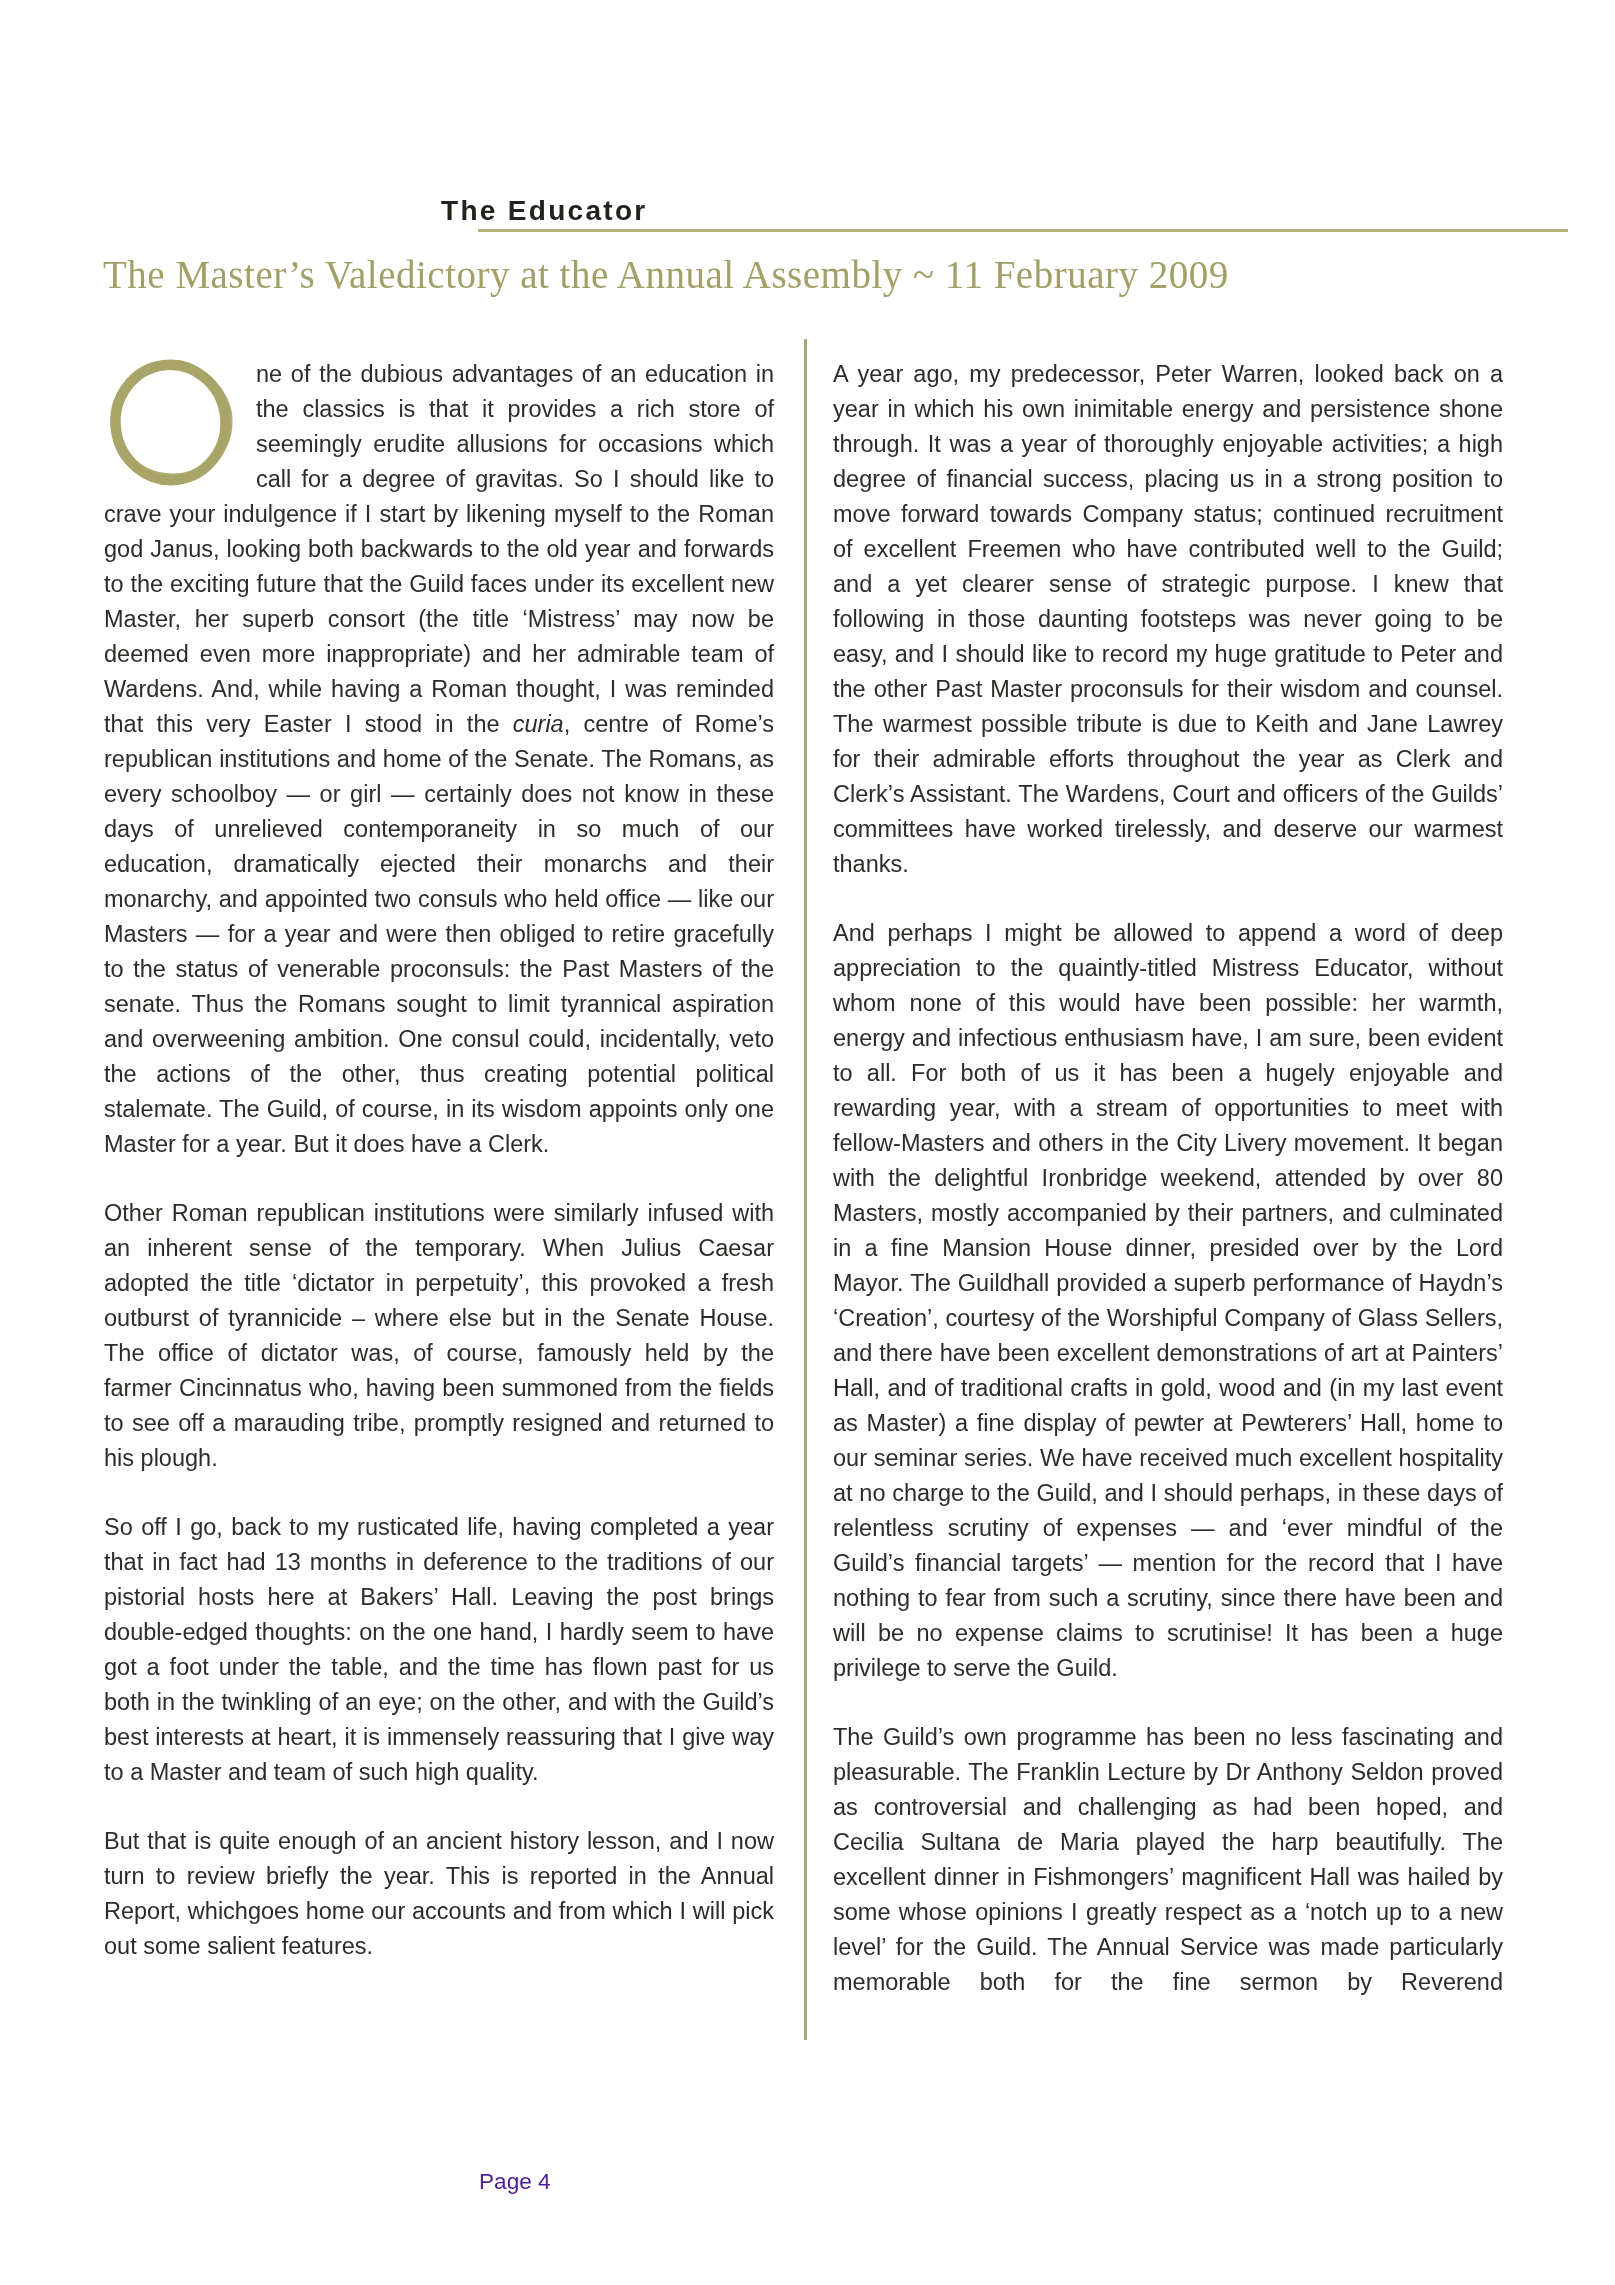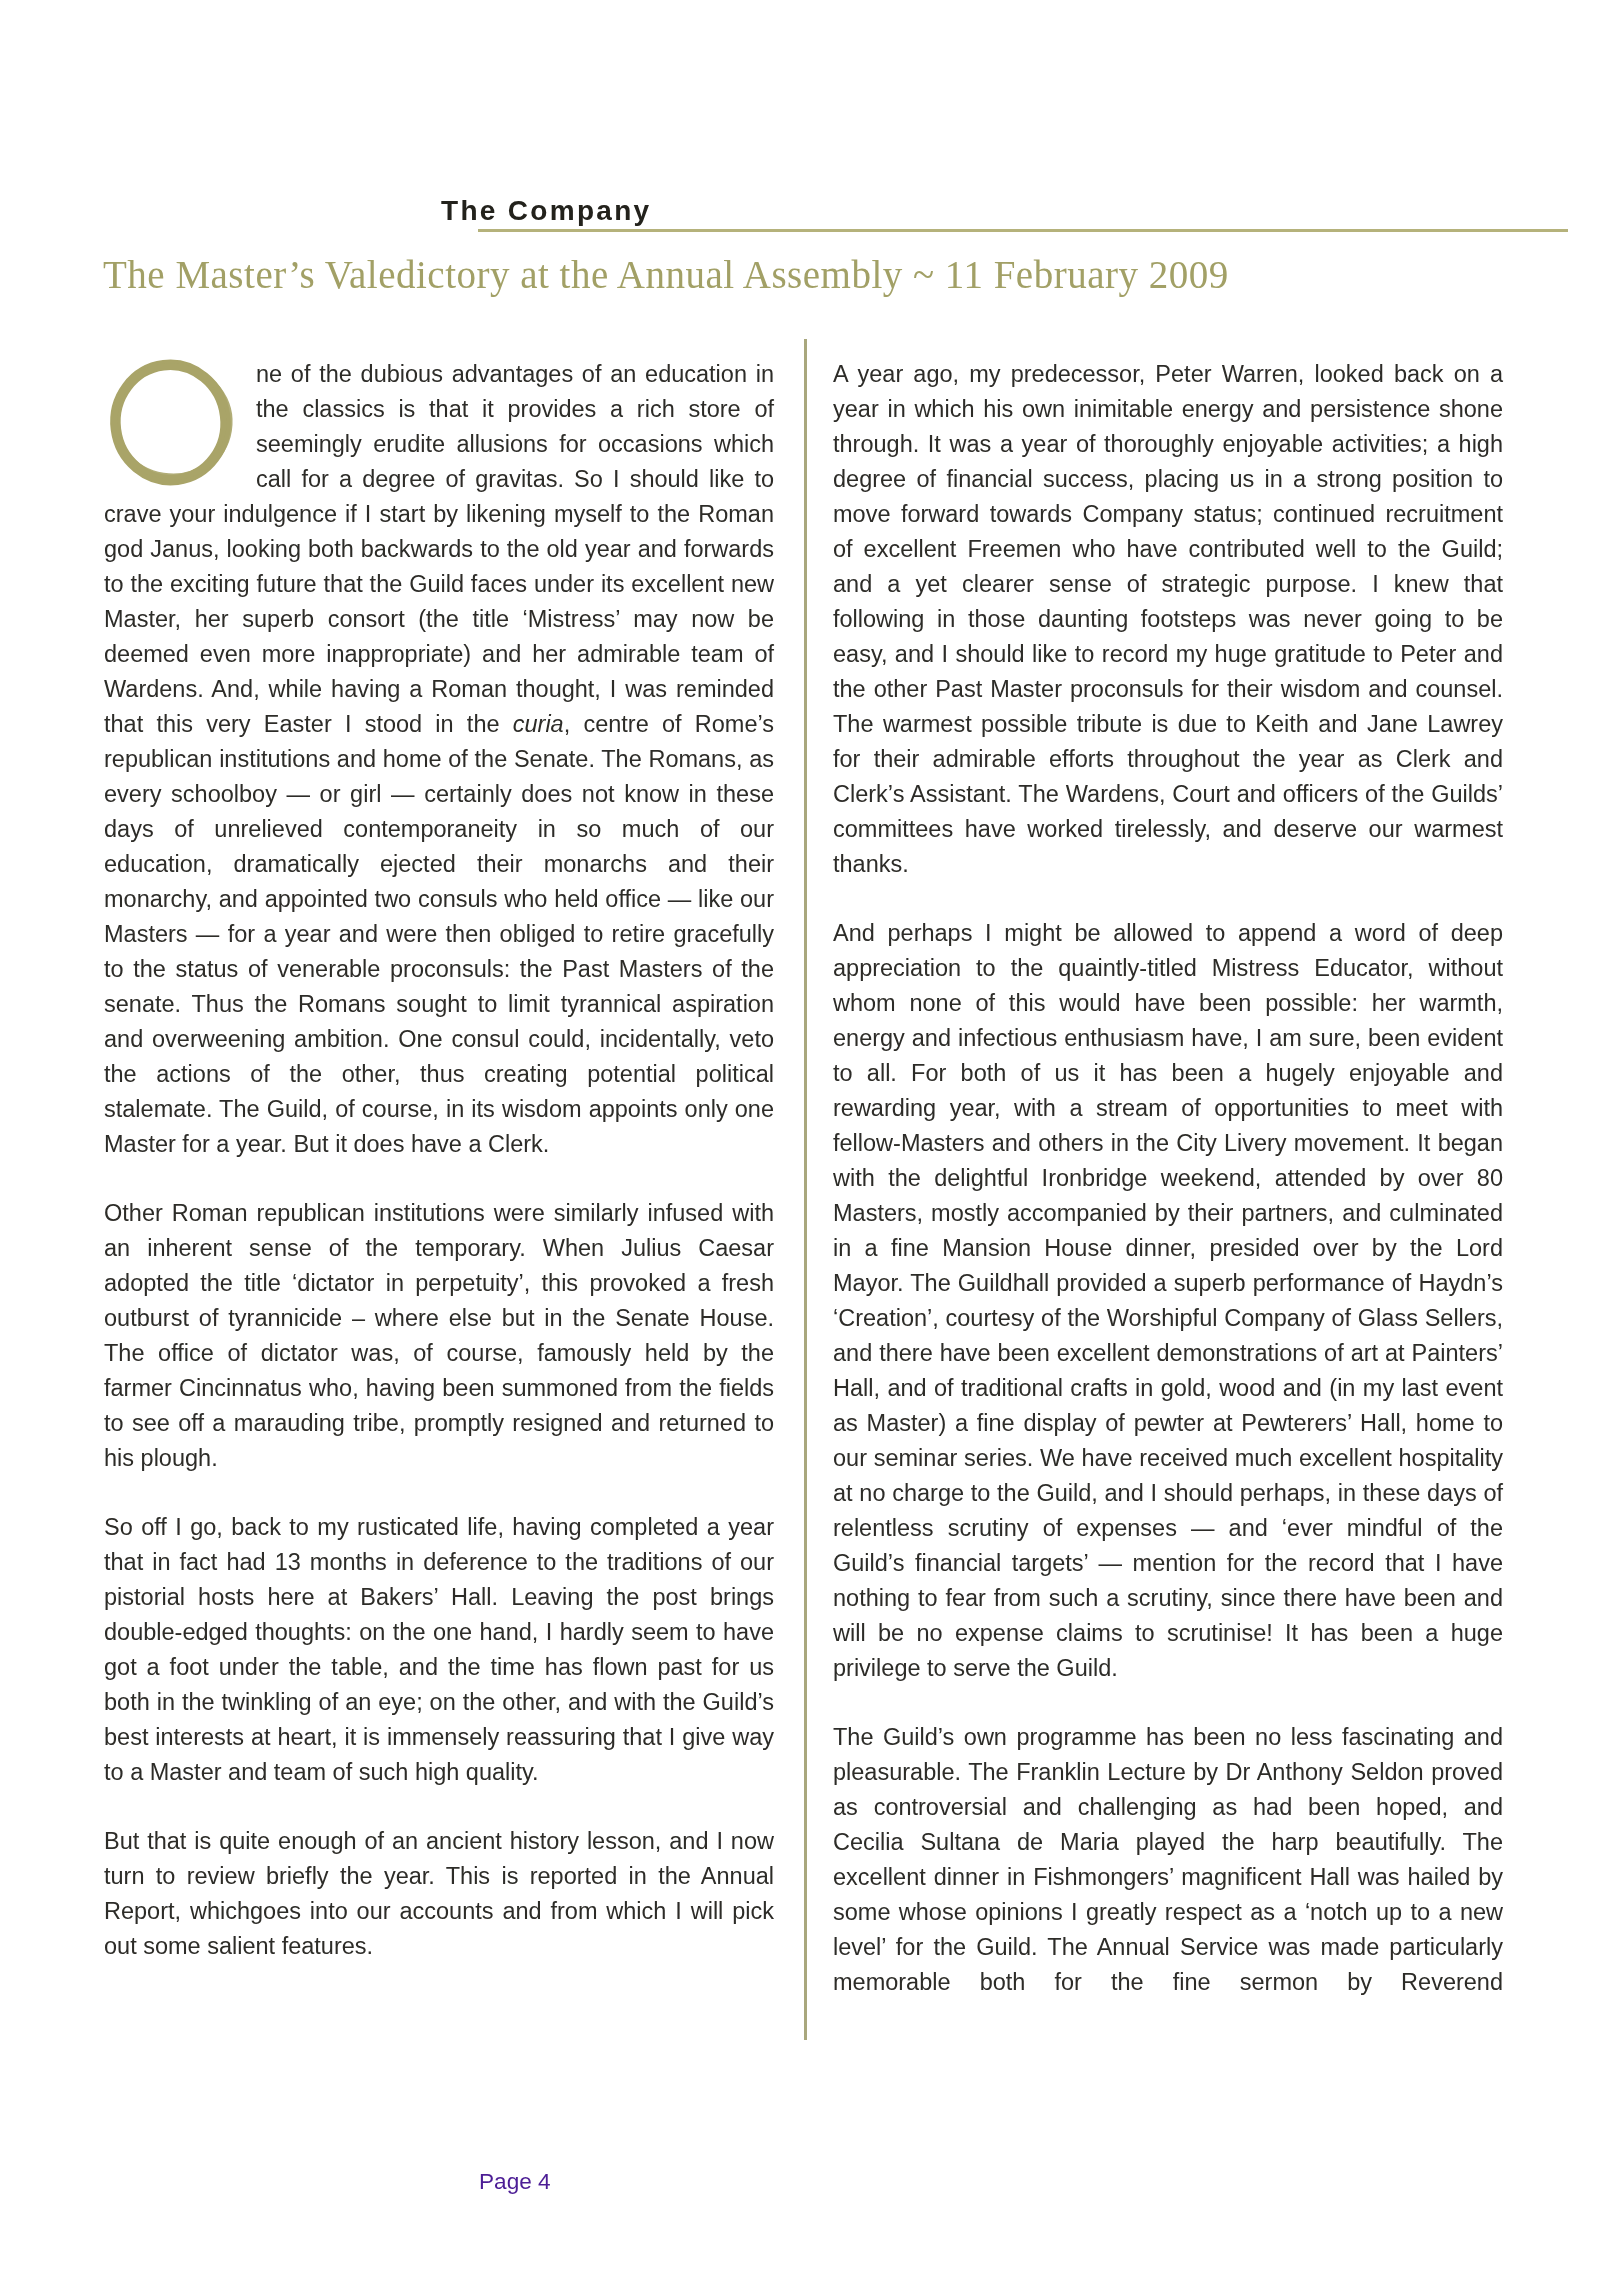--- a/index.html
+++ b/index.html
@@ -33,36 +33,36 @@
   .dropcap-float svg{display:block;}
   .sr{position:absolute;width:0.9px;height:0.9px;overflow:hidden;clip:rect(0 0 0 0);white-space:nowrap;}
   .divider{position:absolute;left:804px;top:339px;width:2.7px;height:1701px;background:var(--divider);}
   .page-number{position:absolute;left:479px;top:2169px;font-size:22.6px;color:#4c1d95;}
 </style>
 </head>
 <body>
 
 <div class="page" style="--accent: #a2a066; --rule: #b5b27b; --circle: #a9a468; --divider: #a9a77d;">
 
-  <div class="masthead">The Company</div>
+  <div class="masthead">The Educator</div>
   <div class="masthead-rule"></div>
 
   <div class="page-title">The Master’s Valedictory at the Annual Assembly ~ 11 February 2009</div>
 
   <div class="col col-left" id="col-left">
       <div class="para"><span class="dropcap-float">
           <svg viewBox="0 0 100 100" width="133" height="131" aria-hidden="true">
             <ellipse cx="50" cy="50" rx="42" ry="44" fill="none" stroke="currentColor" stroke-width="8" transform="rotate(-7 50 50)"></ellipse>
             <ellipse cx="51" cy="49" rx="44" ry="42" fill="none" stroke="currentColor" stroke-width="4.5" transform="rotate(9 50 50)" opacity="0.9"></ellipse>
           </svg>
           <span class="sr">O</span>
         </span><span>ne of the dubious advantages of an education in the classics is that it provides a rich store of seemingly erudite allusions for occasions which call for a degree of gravitas. So I should like to crave your indulgence if I start by likening myself to the Roman god Janus, looking both backwards to the old year and forwards to the exciting future that the Guild faces under its excellent new Master, her superb consort (the title ‘Mistress’ may now be deemed even more inappropriate) and her admirable team of Wardens. And, while having a Roman thought, I was reminded that this very Easter I stood in the </span><i>curia</i><span>, centre of Rome’s republican institutions and home of the Senate. The Romans, as every schoolboy — or girl — certainly does not know in these days of unrelieved contemporaneity in so much of our education, dramatically ejected their monarchs and their monarchy, and appointed two consuls who held office — like our Masters — for a year and were then obliged to retire gracefully to the status of venerable proconsuls: the Past Masters of the senate. Thus the Romans sought to limit tyrannical aspiration and overweening ambition. One consul could, incidentally, veto the actions of the other, thus creating potential political stalemate. The Guild, of course, in its wisdom appoints only one Master for a year. But it does have a Clerk.</span></div>
       <div class="para"><span>Other Roman republican institutions were similarly infused with an inherent sense of the temporary. When Julius Caesar adopted the title ‘dictator in perpetuity’, this provoked a fresh outburst of tyrannicide – where else but in the Senate House. The office of dictator was, of course, famously held by the farmer Cincinnatus who, having been summoned from the fields to see off a marauding tribe, promptly resigned and returned to his plough.</span></div>
       <div class="para"><span>So off I go, back to my rusticated life, having completed a year that in fact had 13 months in deference to the traditions of our pistorial hosts here at Bakers’ Hall. Leaving the post brings double-edged thoughts: on the one hand, I hardly seem to have got a foot under the table, and the time has flown past for us both in the twinkling of an eye; on the other, and with the Guild’s best interests at heart, it is immensely reassuring that I give way to a Master and team of such high quality.</span></div>
-      <div class="para"><span>But that is quite enough of an ancient history lesson, and I now turn to review briefly the year. This is reported in the Annual Report, whichgoes into our accounts and from which I will pick out some salient features.</span></div>
+      <div class="para"><span>But that is quite enough of an ancient history lesson, and I now turn to review briefly the year. This is reported in the Annual Report, whichgoes home our accounts and from which I will pick out some salient features.</span></div>
     </div>
 
   <div class="divider"></div>
 
   <div class="col col-right" id="col-right">
       <div class="para"><span>A year ago, my predecessor, Peter Warren, looked back on a year in which his own inimitable energy and persistence shone through. It was a year of thoroughly enjoyable activities; a high degree of financial success, placing us in a strong position to move forward towards Company status; continued recruitment of excellent Freemen who have contributed well to the Guild; and a yet clearer sense of strategic purpose. I knew that following in those daunting footsteps was never going to be easy, and I should like to record my huge gratitude to Peter and the other Past Master proconsuls for their wisdom and counsel. The warmest possible tribute is due to Keith and Jane Lawrey for their admirable efforts throughout the year as Clerk and Clerk’s Assistant. The Wardens, Court and officers of the Guilds’ committees have worked tirelessly, and deserve our warmest thanks.</span></div>
       <div class="para"><span>And perhaps I might be allowed to append a word of deep appreciation to the quaintly-titled Mistress Educator, without whom none of this would have been possible: her warmth, energy and infectious enthusiasm have, I am sure, been evident to all. For both of us it has been a hugely enjoyable and rewarding year, with a stream of opportunities to meet with fellow-Masters and others in the City Livery movement. It began with the delightful Ironbridge weekend, attended by over 80 Masters, mostly accompanied by their partners, and culminated in a fine Mansion House dinner, presided over by the Lord Mayor. The Guildhall provided a superb performance of Haydn’s ‘Creation’, courtesy of the Worshipful Company of Glass Sellers, and there have been excellent demonstrations of art at Painters’ Hall, and of traditional crafts in gold, wood and (in my last event as Master) a fine display of pewter at Pewterers’ Hall, home to our seminar series. We have received much excellent hospitality at no charge to the Guild, and I should perhaps, in these days of relentless scrutiny of expenses — and ‘ever mindful of the Guild’s financial targets’ — mention for the record that I have nothing to fear from such a scrutiny, since there have been and will be no expense claims to scrutinise! It has been a huge privilege to serve the Guild.</span></div>
       <div class="para jlast"><span>The Guild’s own programme has been no less fascinating and pleasurable. The Franklin Lecture by Dr Anthony Seldon proved as controversial and challenging as had been hoped, and Cecilia Sultana de Maria played the harp beautifully. The excellent dinner in Fishmongers’ magnificent Hall was hailed by some whose opinions I greatly respect as a ‘notch up to a new level’ for the Guild. The Annual Service was made particularly memorable both for the fine sermon by Reverend</span></div>
     </div>
 

